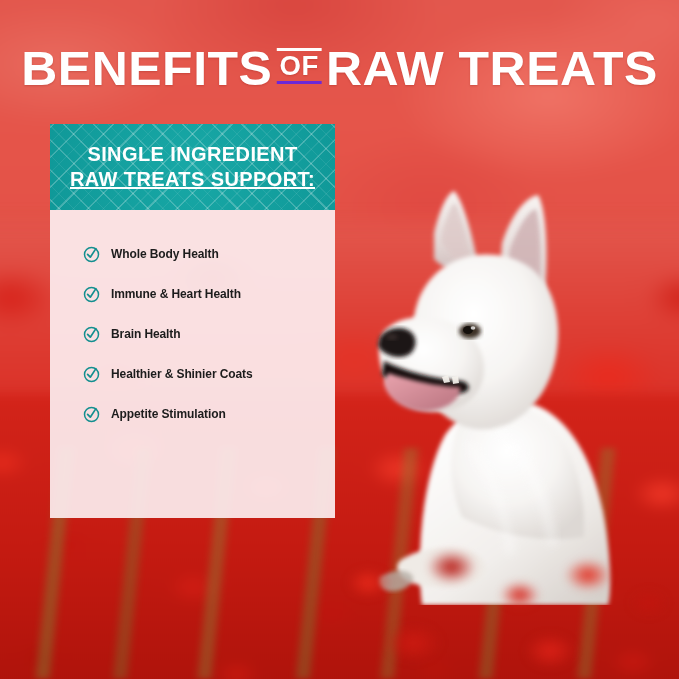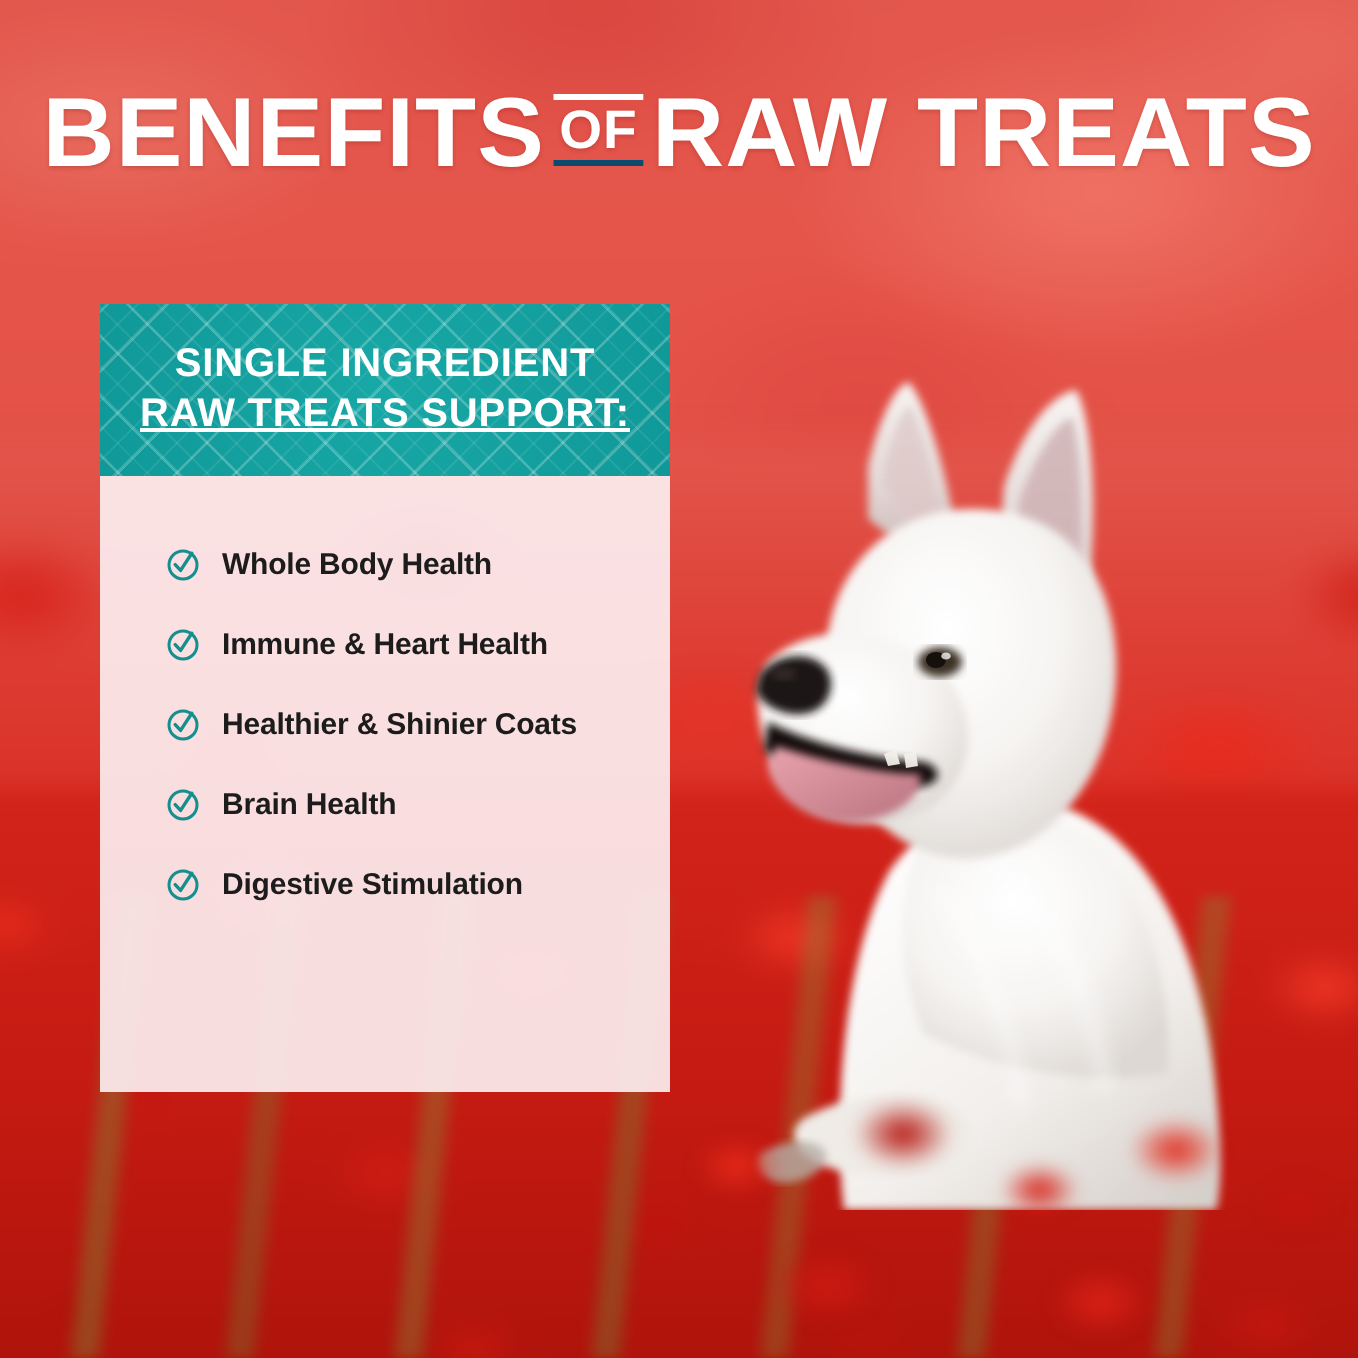--- a/index.html
+++ b/index.html
@@ -134,28 +134,28 @@
   }
   .title .word { display: inline-block; vertical-align: middle; }
   .title .main { font-size: 49px; }
   .title .of {
     font-size: 27px;
     padding: 0 3px;
     margin: 0 4px;
     position: relative;
     top: -2px;
     border-top: 3px solid #ffffff;
-    border-bottom: 3px solid #0c4a6e;
+    border-bottom: 3px solid #6d28d9;
     line-height: 30px;
   }
 
   
   .card {
     position: absolute;
-    left: 50px; top: 152px;
+    left: 50px; top: 124px;
     width: 285px; height: 394px;
     background: rgba(252,238,240,0.92);
     overflow: hidden;
   }
 
   .card-header {
     position: relative;
     height: 86px;
     background: #12a0a0;
     overflow: hidden;
@@ -199,21 +199,21 @@
   }
   .check-icon {
     flex: 0 0 auto;
     width: 17px; height: 17px;
     margin-right: 11px;
   }
   .check-icon svg { display: block; }
   .benefit-label {
     color: #1c1c1c;
     font-weight: bold;
-    font-size: 15px;
+    font-size: 12px;
     letter-spacing: -0.1px;
     white-space: nowrap;
   }
 </style>
 </head>
 <body>
 
 <div id="poster">
 
   <div class="bg-layer">
@@ -329,39 +329,39 @@
       </li>
 
 
       <li class="benefit">
         <span class="check-icon">
           <svg width="17" height="17" viewBox="0 0 17 17" xmlns="http://www.w3.org/2000/svg">
             <circle cx="8.5" cy="8.5" r="7" fill="none" stroke="#138f8f" stroke-width="1.5"></circle>
             <path d="M4.6 8.3 L7.3 11.2 L12.9 2.6" fill="none" stroke="#138f8f" stroke-width="1.7" stroke-linecap="round" stroke-linejoin="round"></path>
           </svg>
         </span>
+        <span class="benefit-label">Brain Health</span>
+      </li>
+
+      <li class="benefit">
+        <span class="check-icon">
+          <svg width="17" height="17" viewBox="0 0 17 17" xmlns="http://www.w3.org/2000/svg">
+            <circle cx="8.5" cy="8.5" r="7" fill="none" stroke="#138f8f" stroke-width="1.5"></circle>
+            <path d="M4.6 8.3 L7.3 11.2 L12.9 2.6" fill="none" stroke="#138f8f" stroke-width="1.7" stroke-linecap="round" stroke-linejoin="round"></path>
+          </svg>
+        </span>
         <span class="benefit-label">Healthier &amp; Shinier Coats</span>
       </li>
 
       <li class="benefit">
         <span class="check-icon">
           <svg width="17" height="17" viewBox="0 0 17 17" xmlns="http://www.w3.org/2000/svg">
             <circle cx="8.5" cy="8.5" r="7" fill="none" stroke="#138f8f" stroke-width="1.5"></circle>
             <path d="M4.6 8.3 L7.3 11.2 L12.9 2.6" fill="none" stroke="#138f8f" stroke-width="1.7" stroke-linecap="round" stroke-linejoin="round"></path>
           </svg>
         </span>
-        <span class="benefit-label">Brain Health</span>
-      </li>
-
-      <li class="benefit">
-        <span class="check-icon">
-          <svg width="17" height="17" viewBox="0 0 17 17" xmlns="http://www.w3.org/2000/svg">
-            <circle cx="8.5" cy="8.5" r="7" fill="none" stroke="#138f8f" stroke-width="1.5"></circle>
-            <path d="M4.6 8.3 L7.3 11.2 L12.9 2.6" fill="none" stroke="#138f8f" stroke-width="1.7" stroke-linecap="round" stroke-linejoin="round"></path>
-          </svg>
-        </span>
-        <span class="benefit-label">Digestive Stimulation</span>
+        <span class="benefit-label">Appetite Stimulation</span>
       </li>
 
     </ul>
   </div>
 
 </div>
 
 </body></html>

